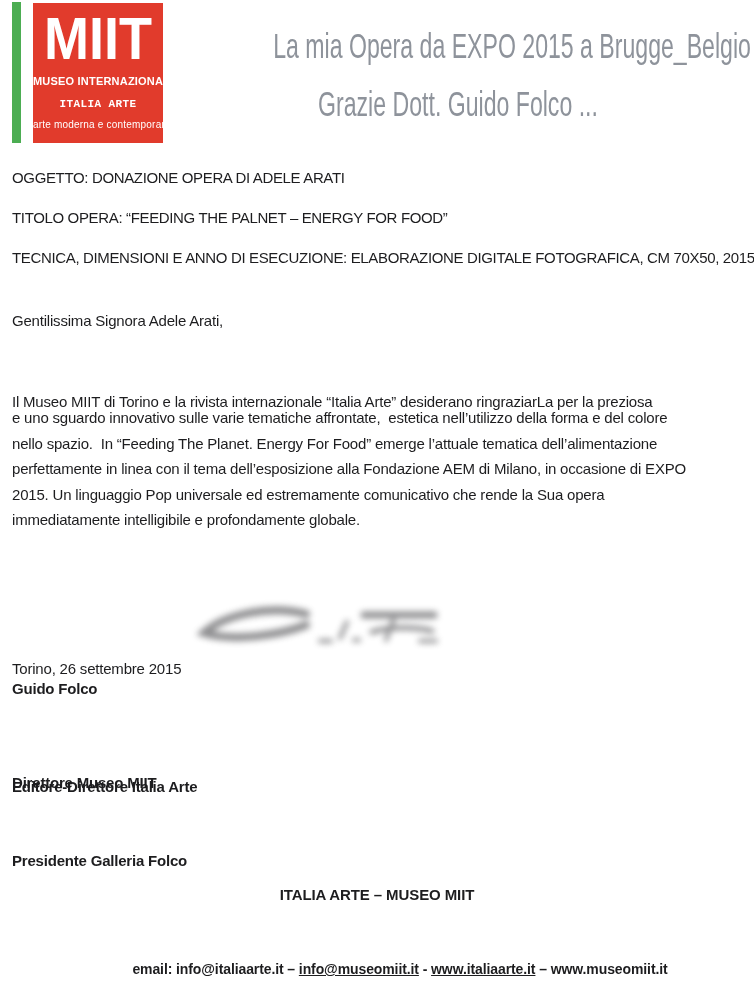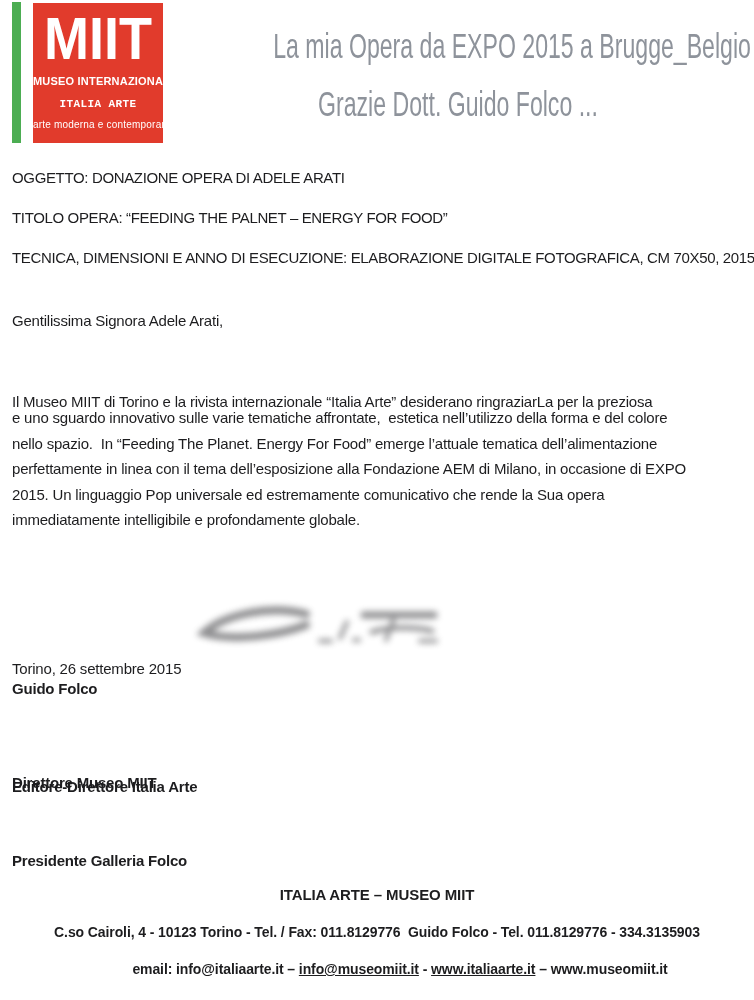--- a/index.html
+++ b/index.html
@@ -102,16 +102,15 @@
     </svg>
   </div>
 
   <div id="place-date" class="txt">Torino, 26 settembre 2015</div>
   <div id="signer-name" class="signer">Guido Folco</div>
   <div id="signer-role1" class="signer">Editore-Direttore Italia Arte</div>
   <div id="signer-role2" class="signer">Direttore Museo MIIT</div>
   <div id="signer-role3" class="signer">Presidente Galleria Folco</div>
 
   <div id="footer-org" class="footer-line">ITALIA ARTE – MUSEO MIIT</div>
-  <div id="footer-address" class="footer-line">C.so Cairoli, 4 - 10123 Torino - Tel. / Fax: 011.8129776  Guido Folco - Tel. 011.8129776 - 334.3135903</div>
   <div id="footer-email" class="footer-line"><span>email: info@italiaarte.it – </span><a class="link">info@museomiit.it</a><span> - </span><a class="link">www.italiaarte.it</a><span> – www.museomiit.it</span></div>
 
 </div>
 
 </body></html>

